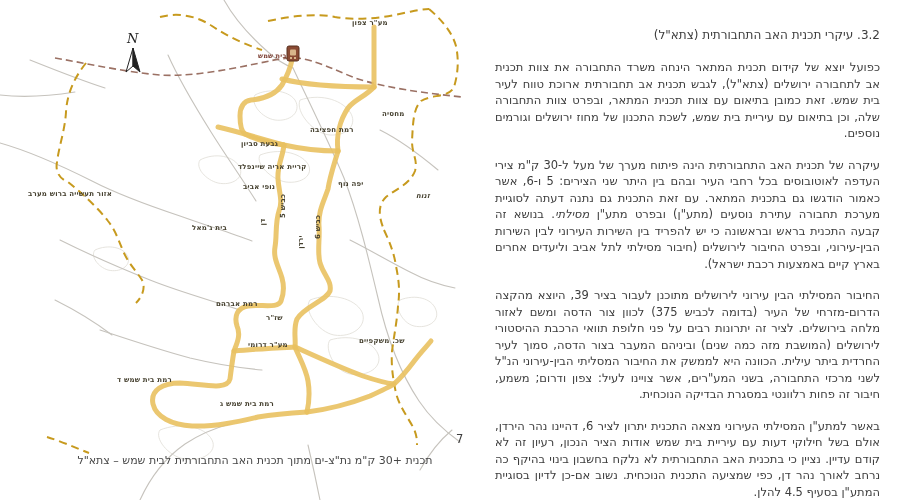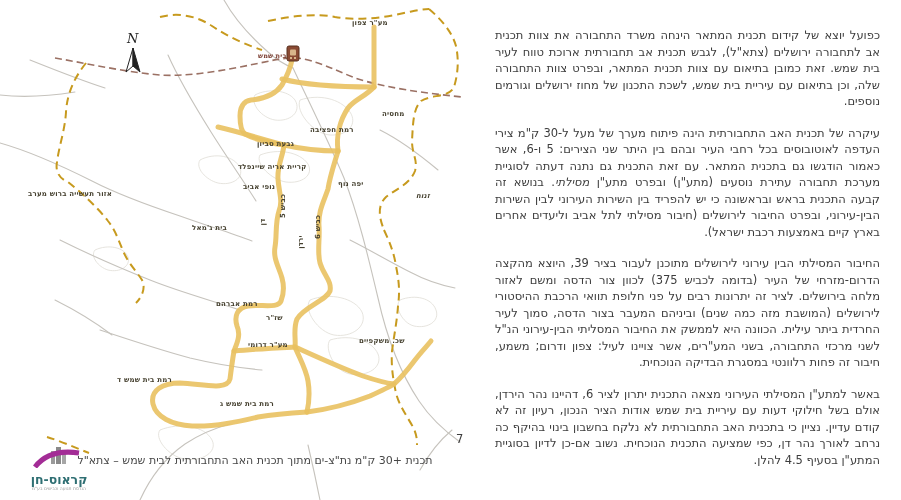--- a/index.html
+++ b/index.html
@@ -101,54 +101,45 @@
         <text x="7" y="13" font-size="13" font-family="DejaVu Serif, serif" font-style="italic" fill="#222">N</text>
         <polygon points="13,18 6,42 13,36" fill="#ffffff" stroke="#222" stroke-width="1"></polygon>
         <polygon points="13,18 20,42 13,36" fill="#222" stroke="#222" stroke-width="1"></polygon>
       </g>
     </svg>
 
     <div class="mlbl" style="left:352px;top:19px;">מע"ר צפון</div>
     <div class="mlbl mlbl-station" style="left:258px;top:52px;">בית שמש</div>
     <div class="mlbl" style="left:382px;top:110px;">מחסיה</div>
     <div class="mlbl" style="left:310px;top:126px;">רמת חפציבה</div>
-    <div class="mlbl" style="left:213px;top:140px;padding-left:44px;">גבעת סביון</div>
+    <div class="mlbl" style="left:197px;top:140px;padding-left:44px;">גבעת סביון</div>
     <div class="mlbl" style="left:238px;top:163px;">קריית אריה שיינפלד</div>
     <div class="mlbl" style="left:243px;top:183px;">נופי אביב</div>
     <div class="mlbl" style="left:338px;top:180px;">יפה נוף</div>
     <div class="mlbl" style="left:416px;top:192px;font-style:italic;">זנוח</div>
     <div class="mlbl" style="left:28px;top:190px;">אזור תעשייה ברוש מערב</div>
     <div class="mlbl" style="left:192px;top:224px;">בית ג'מאל</div>
     <div class="mlbl" style="left:216px;top:300px;">רמת אברהם</div>
     <div class="mlbl" style="left:266px;top:314px;">שז"ר</div>
     <div class="mlbl" style="left:248px;top:341px;">מע"ר דרומי</div>
     <div class="mlbl" style="left:344px;top:337px;padding-left:15px;">שכ. משקפיים</div>
     <div class="mlbl" style="left:93px;top:376px;margin-left:24px;">רמת בית שמש ד</div>
     <div class="mlbl" style="left:220px;top:400px;">רמת בית שמש ג</div>
 
     <div class="mlbl mlbl-rot" style="left:260px;top:218px;">דן</div>
     <div class="mlbl mlbl-rot" style="left:271px;top:202px;">כביש 5</div>
     <div class="mlbl mlbl-rot" style="left:294px;top:238px;">ירדן</div>
     <div class="mlbl mlbl-rot" style="left:306px;top:223px;">כביש 6</div>
 
     <div class="caption">תכנית +30 ק"מ נת"צ-ים מתוך תכנית האב התחבורתית לבית שמש – צתא"ל</div>
 
-    <div class="logo">
-      <svg width="64" height="24" viewBox="0 0 64 24">
-        <rect x="24" y="7" width="4" height="13" fill="#9a9a9a"></rect>
-        <rect x="29" y="3" width="5" height="17" fill="#8a8a8a"></rect>
-        <rect x="35" y="8" width="4" height="12" fill="#a6a6a6"></rect>
-        <path d="M8,23 C18,10 32,6 52,9" stroke="#a32c96" stroke-width="5" fill="none"></path>
-      </svg>
-      <div class="logo-name">קראוס-חן</div>
-      <div class="logo-sub">הנדסת תנועה וכבישים בע"מ</div>
-    </div>
   </div>
 
   <div class="text-col">
+    <div class="heading">3.2. עיקרי תכנית האב התחבורתית (צתא"ל)</div>
     <p class="para">כפועל יוצא של קידום תכנית המתאר הינחה משרד התחבורה את צוות תכנית אב לתחבורה ירושלים (צתא"ל), לגבש תכנית אב תחבורתית ארוכת טווח לעיר בית שמש. זאת כמובן בתיאום עם צוות תכנית המתאר, ובפרט צוות התחבורה שלה, וכן בתיאום עם עיריית בית שמש, לשכת התכנון של מחוז ירושלים וגורמים נוספים.</p>
     <p class="para"><span>עיקרה של תכנית האב התחבורתית הינה פיתוח מערך של מעל ל-30 ק"מ צירי העדפה לאוטובוסים בכל רחבי העיר ובהם בין היתר שני הצירים: 5 ו-6, אשר כאמור הודגשו גם בתכנית המתאר. עם זאת התכנית גם נתנה דעתה לסוגיית מערכת תחבורה עתירת נוסעים (מתע"ן) ובפרט מתע"ן </span><span class="em">מסילתי</span><span>. בנושא זה קבעה התכנית בראש ובראשונה כי יש להפריד בין השירות העירוני לבין השירות הבין-עירוני, ובפרט החיבור לירושלים (חיבור מסילתי לתל אביב וליעדים אחרים בארץ קיים באמצעות רכבת ישראל).</span></p>
     <p class="para">החיבור המסילתי הבין עירוני לירושלים מתוכנן לעבור בציר 39, היוצא מהקצה הדרום-מזרחי של העיר (בדומה לכביש 375) לכוון צור הדסה ומשם לאזור מלחה בירושלים. לציר זה יתרונות רבים על פני חלופת תוואי הרכבת ההיסטורי לירושלים (המושבת מזה כמה שנים) וביניהם המעבר בצור הדסה, סמוך לעיר החרדית ביתר עילית. הכוונה היא לממשק את החיבור המסליתי הבין-עירוני הנ"ל לשני מרכזי התחבורה, בשני המע"רים, אשר צויינו לעיל: צפון ודרום; משמע, חיבור זה פחות רלוונטי במסגרת הבדיקה הנוכחית.</p>
     <p class="para">באשר למתע"ן המסילתי העירוני מצאה התכנית יתרון לציר 6, דהיינו נהר הירדן, אולם בשל חילוקי דעות עם עיריית בית שמש אודות הציר הנכון, רעיון זה לא קודם עדיין. נציין כי בתכנית האב התחבורתית לא נלקח בחשבון בינוי בהיקף כה נרחב לאורך נהר דן, כפי שמציעה התכנית הנוכחית. נשוב אם-כן לדיון בסוגיית המתע"ן בסעיף 4.5 להלן.</p>
   </div>
 
   <div class="pagenum">7</div>
 
 </div>
 

